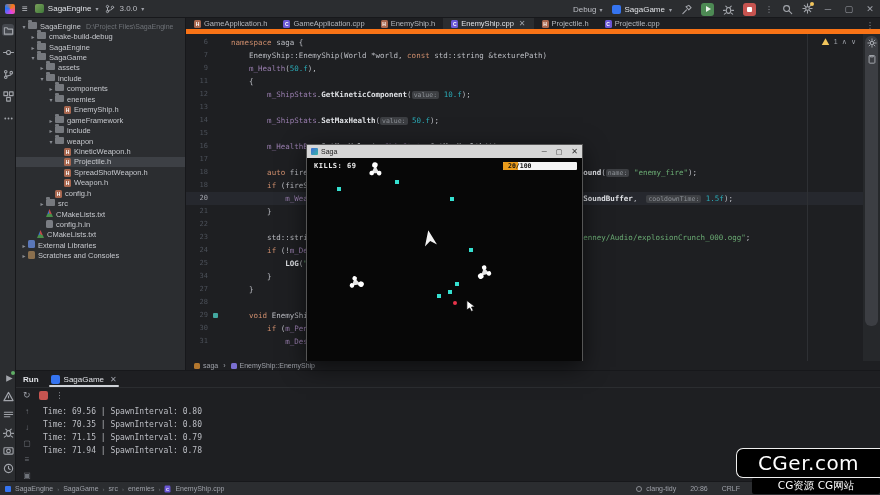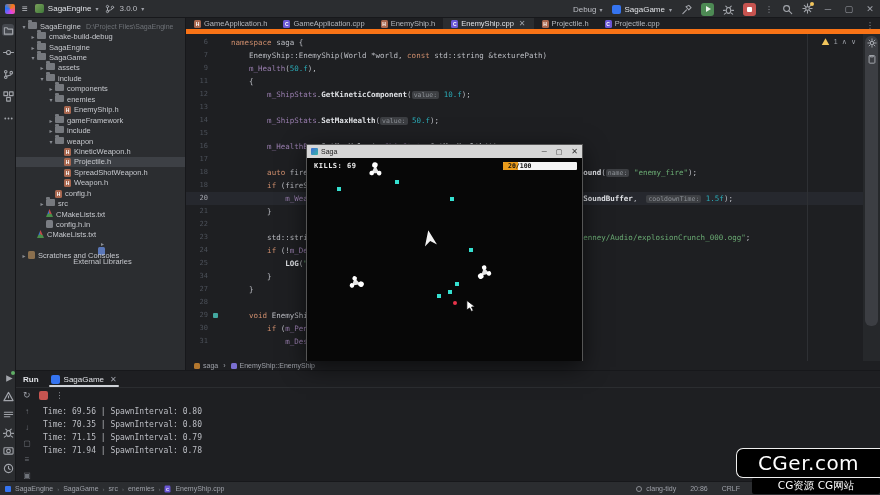--- a/index.html
+++ b/index.html
@@ -434,21 +434,21 @@
       <div class="trow" style="padding-left: 22px;">
         <span class="tchev"></span>
         <span class="tico"><span class="fico cfg"></span></span>
         <span>config.h.in</span>
       </div>
       <div class="trow" style="padding-left: 13px;">
         <span class="tchev"></span>
         <span class="tico"><span class="fico cmake"></span></span>
         <span>CMakeLists.txt</span>
       </div>
-      <div class="trow" style="padding-left: 4px; flex-direction: column;">
+      <div class="trow" style="padding-left: 4px;">
         <span class="tchev">▸</span>
         <span class="tico"><span class="fico lib"></span></span>
         <span>External Libraries</span>
       </div>
       <div class="trow" style="padding-left: 4px;">
         <span class="tchev">▸</span>
         <span class="tico"><span class="fico scratch"></span></span>
         <span>Scratches and Consoles</span>
       </div>
     </div>

